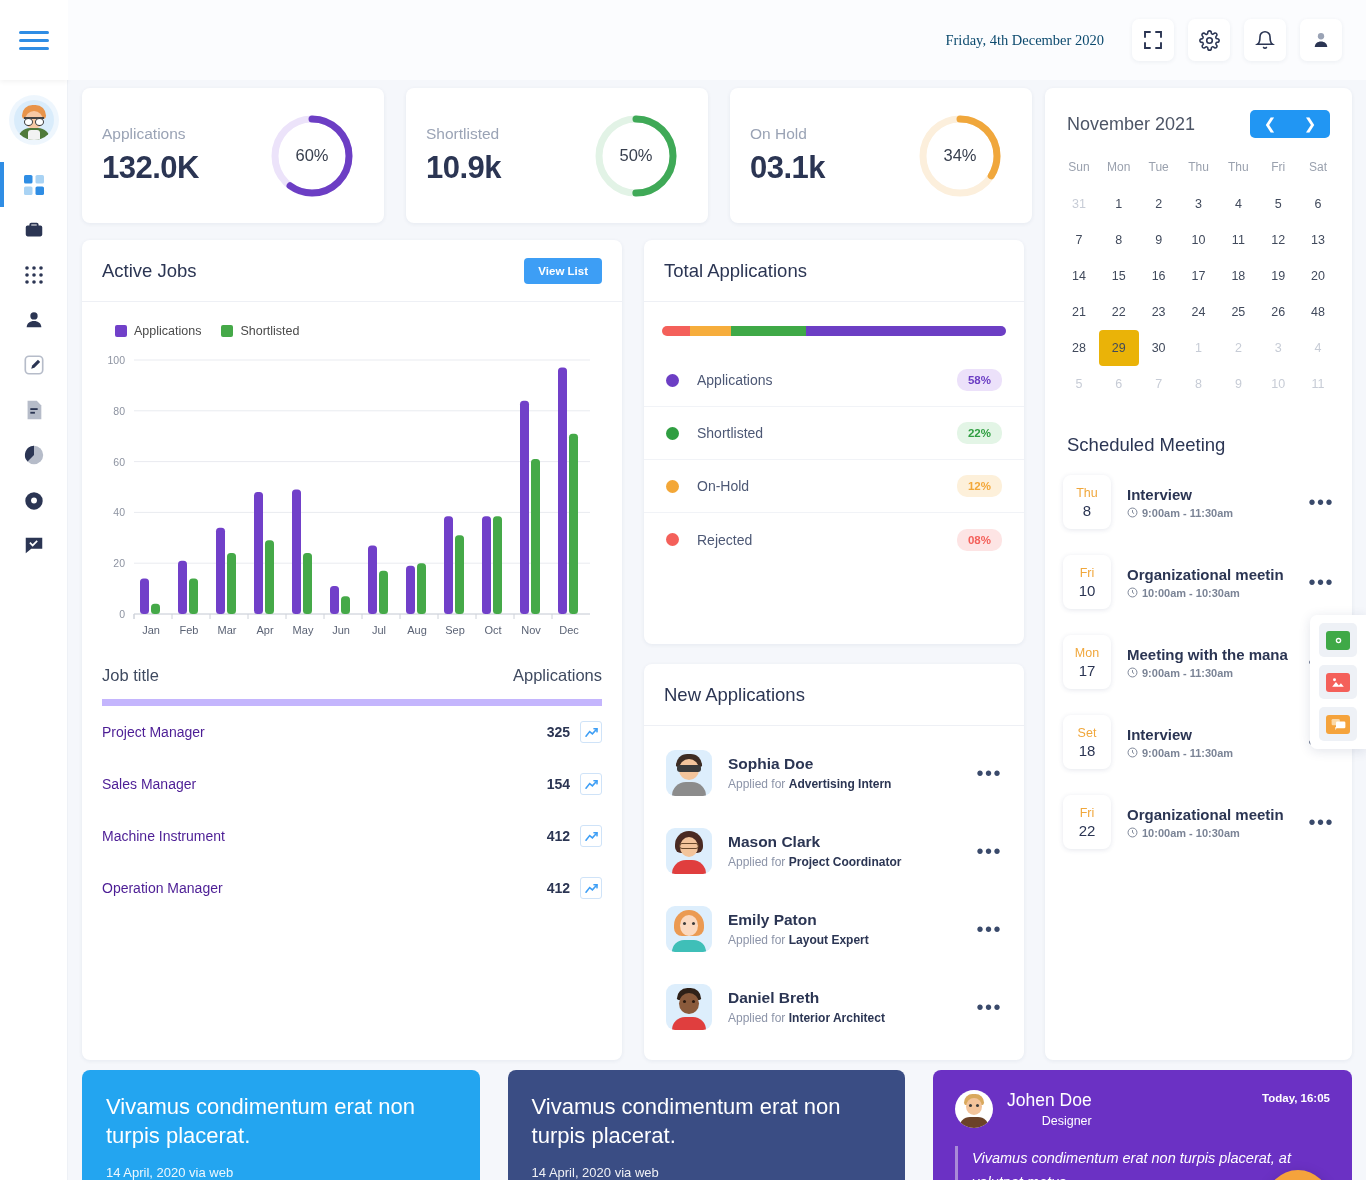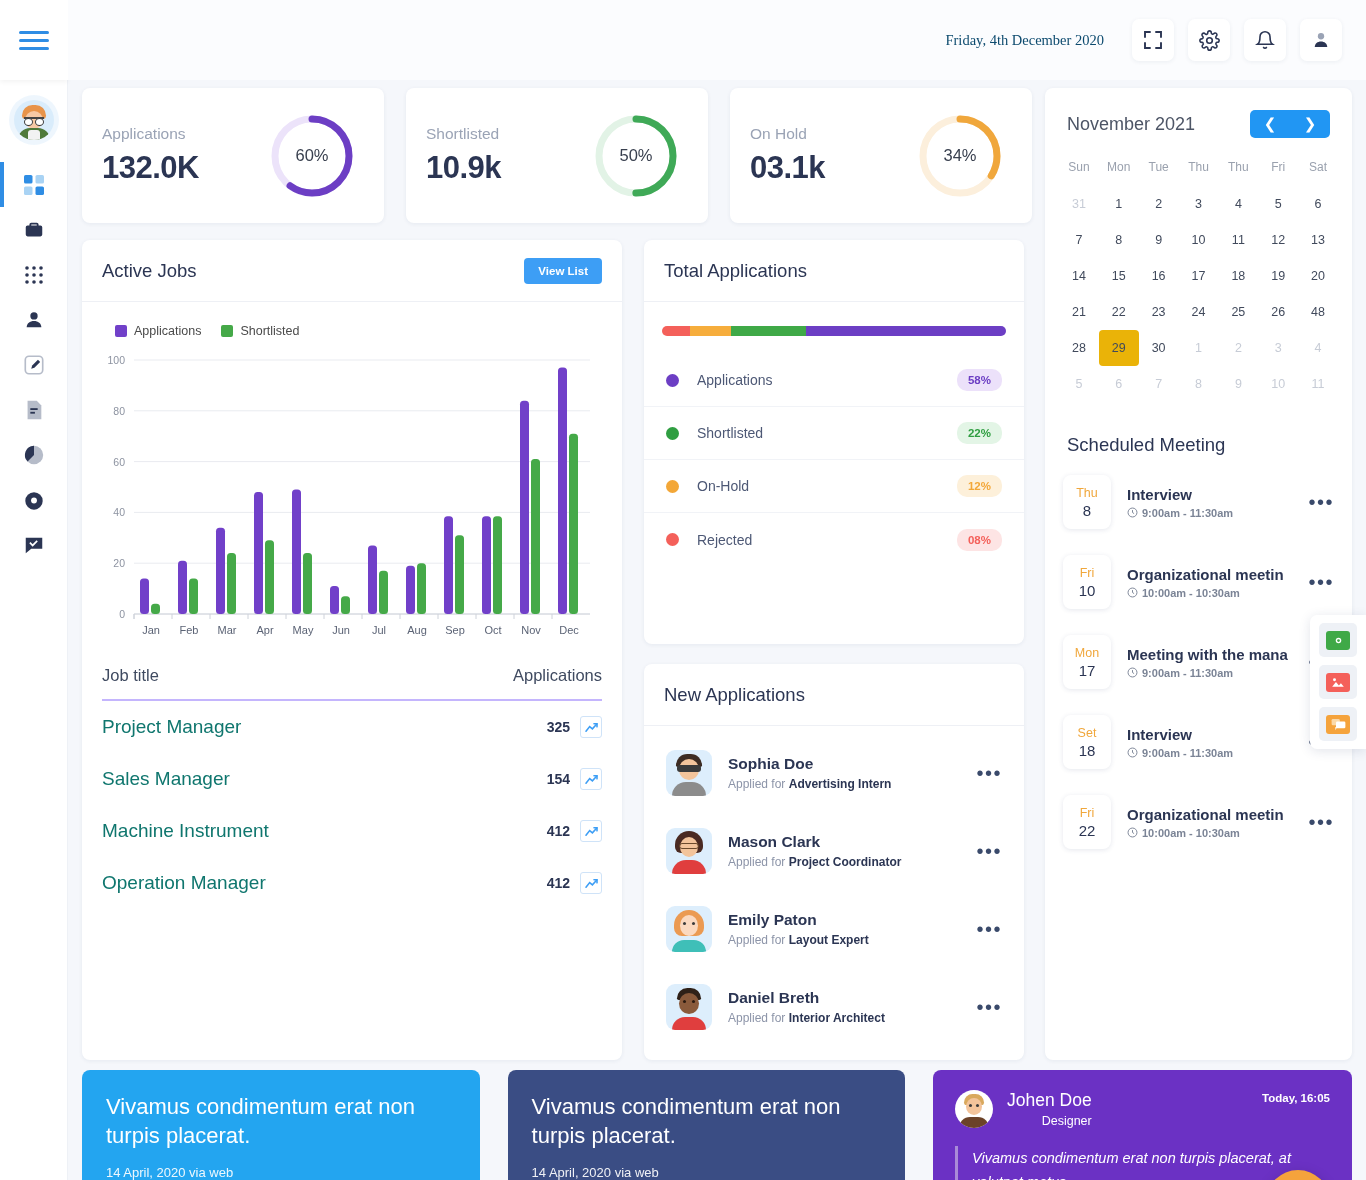--- a/index.html
+++ b/index.html
@@ -85,24 +85,24 @@
     border:none; border-radius:4px; padding:7px 14px; cursor:pointer;
   }
   .legend { display:flex; gap:20px; padding: 22px 0 0 33px; }
   .legend div { display:flex; align-items:center; gap:7px; font-size:12.5px; color:#4a4a4a; }
   .legend i { width:12px; height:12px; border-radius:2px; display:block; }
 
   .chart-wrap { position:relative; margin: 12px 0 0 0; height: 300px; }
   .chart-wrap svg { display:block; }
 
   .jobs-table { padding: 0 20px; }
-  .jt-head { display:flex; justify-content:space-between; padding: 16px 0 14px; border-bottom:2px solid #c4b5fd; }
+  .jt-head { display:flex; justify-content:space-between; padding: 16px 0 14px; border-bottom:7px solid #c4b5fd; }
   .jt-head span { font-size:16.5px; color:#3f4a60; }
   .jt-row { display:flex; justify-content:space-between; align-items:center; height: 52px; }
-  .jt-row .title { font-size:19px; color:#0f766e; }
+  .jt-row .title { font-size:14px; color:#4c1d95; }
   .jt-right { display:flex; align-items:center; gap:10px; }
   .jt-right .num { font-size:14px; font-weight:700; color:#2b3553; }
   .jt-icon { width:22px; height:22px; border:1px solid #cfe3f8; border-radius:3px; display:flex; align-items:center; justify-content:center; cursor:pointer; }
 
   
   #totalApps { position:absolute; left:576px; top:160px; width:380px; height:404px; }
   .bar-stack { display:flex; height:10px; border-radius:6px; overflow:hidden; margin: 24px 18px 0; }
   .ta-row { display:flex; align-items:center; justify-content:space-between; padding: 0 22px; height: 53px; border-bottom:1px solid #f1f3f7; }
   .ta-row:last-child { border-bottom:none; }
   .ta-left { display:flex; align-items:center; gap:18px; }

